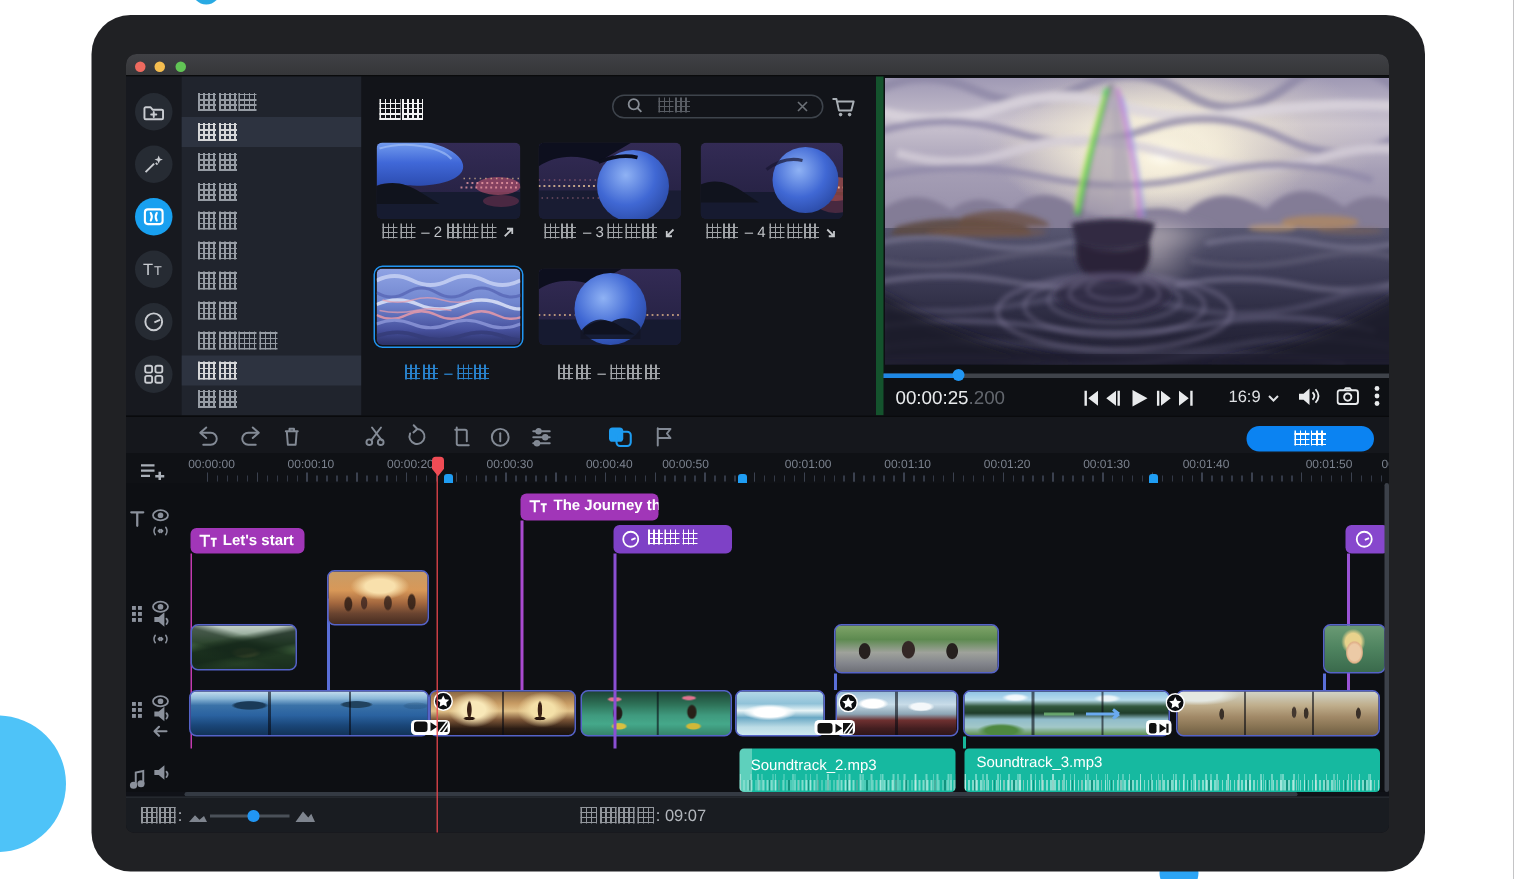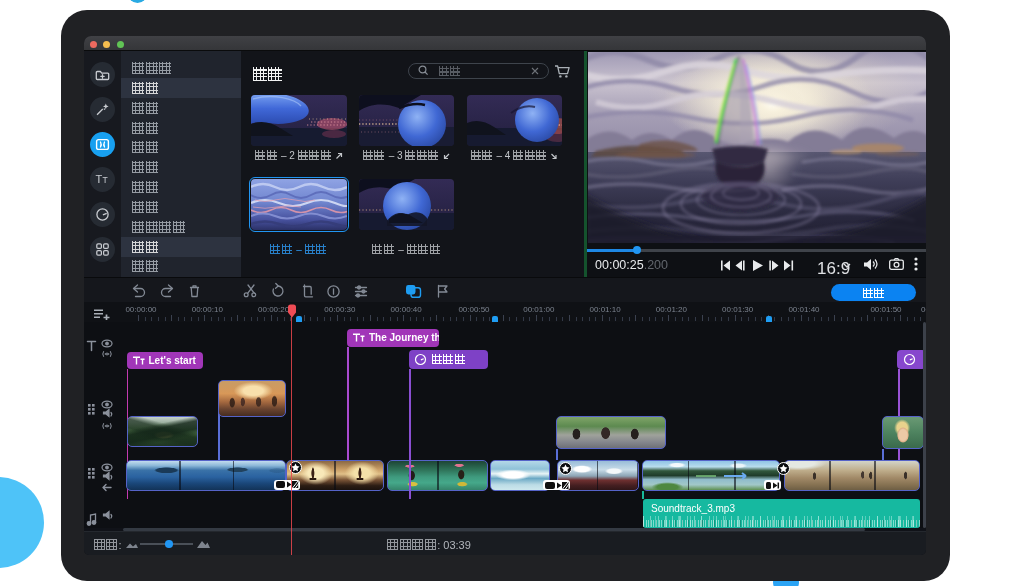--- a/index.html
+++ b/index.html
@@ -30,21 +30,21 @@
 .g12{width:12px;height:12px}
 .g13{width:13.5px;height:13.5px}
 .g10{width:10px;height:10px}
 
 #tpanel{left:157px;top:15px;width:343px;height:226px;background:#121419}
 #search{left:323.5px;top:27px;width:141px;height:15.5px;border:1px solid #3e444c;border-radius:8px;display:flex;align-items:center;color:#878d95}
 .thumb{width:95.5px;height:50.5px;border-radius:4px;overflow:hidden}
 .tlabel{height:12px;font-size:10px;color:#c3c6ca;text-align:center;line-height:12px;white-space:nowrap}
 .selth{outline:1.6px solid #2196f3;outline-offset:1.5px;border-radius:4px}
 
-#pv{left:500px;top:15px;width:342px;height:226px;background:#0e1014;border-left:3px solid #14532d}
+#pv{left:500px;top:15px;width:342px;height:226px;background:#0e1014;border-left:5px solid #14532d}
 
 #tool{left:0;top:241px;width:842px;height:25px;background:#15171c;border-top:1px solid #090a0c}
 #export{left:747px;top:6px;width:85px;height:17px;border-radius:8.5px;background:#0b83f2;color:#fff;text-align:center;line-height:17px}
 
 #ruler{left:0;top:266px;width:842px;height:20px;background:#0f1115}
 .rlab{top:2.5px;width:40px;margin-left:-20px;text-align:center;font-size:8px;color:#7b828e}
 
 #tracks{left:0;top:286px;width:842px;height:206px;background:#0d0f13}
 .vclip{border:1.5px solid #5563c8;border-radius:5px;overflow:hidden;background:#222}
 .tclip{border-radius:4px;color:#fff;font-size:10px;font-weight:bold;display:flex;align-items:center;overflow:hidden;white-space:nowrap}
@@ -356,21 +356,21 @@
     <div class="abs" style="left:8px;top:207px;font-size:12.5px;color:#e8eaec">00:00:25<span style="color:#62666d">.200</span></div>
     <svg class="abs" style="left:133px;top:208px" width="80" height="13">
       <g fill="#e8eaec">
           <path d="M1 1.5v10h1.6v-10z M10 1.5 3.5 6.5 10 11.5z"></path>
           <path d="M22 1.5 15.5 6.5 22 11.5z M23 1.5v10h1.6v-10z"></path>
           <path d="M33 1 43 6.5 33 12z"></path>
           <path d="M52 1.5 58.5 6.5 52 11.5z M50.9 1.5v10h-1.6v-10z"></path>
           <path d="M64 1.5 70.5 6.5 64 11.5z M71.5 1.5v10h1.6v-10z"></path>
         </g>
     </svg>
-    <div class="abs" style="left:230px;top:208px;font-size:17px;color:#dfe1e4">16:9</div>
+    <div class="abs" style="left:230px;top:208px;font-size:11px;color:#dfe1e4">16:9</div>
     <svg class="abs" style="left:256px;top:212px" width="8" height="6">
         <path d="M1 1l3 3 3-3" stroke="#dfe1e4" stroke-width="1.3" fill="none"></path>
       </svg>
     <svg class="abs" style="left:275px;top:206px" width="16" height="15">
         <path d="M2 5.5h3l4-3.5v11l-4-3.5H2z" fill="#e8eaec"></path>
         <path d="M11 4.5q2.5 2.5 0 5 M13 2.5q4 4.5 0 9" stroke="#e8eaec" stroke-width="1.2" fill="none"></path>
       </svg>
     <svg class="abs" style="left:302px;top:207px" width="15" height="12">
         <rect x=".7" y="2.2" width="13.6" height="9.1" rx="1.6" fill="none" stroke="#e8eaec" stroke-width="1.3"></rect>
         <path d="M5 2.2 6.2.7h2.6L10 2.2" fill="none" stroke="#e8eaec" stroke-width="1.2"></path>
@@ -422,21 +422,21 @@
         <g stroke="#aab0b8" stroke-width="1.5" fill="none">
           <path d="M1 2.2h9 M1 5.7h9 M1 9.2h6"></path>
           <path d="M13.5 6.5v6 M10.5 9.5h6" stroke-width="1.7"></path>
         </g>
       </svg>
     <div class="abs rlab" style="left:57px">00:00:00</div>
     <div class="abs rlab" style="left:123.3px">00:00:10</div>
     <div class="abs rlab" style="left:189.6px">00:00:20</div>
     <div class="abs rlab" style="left:255.9px">00:00:30</div>
     <div class="abs rlab" style="left:322.2px">00:00:40</div>
-    <div class="abs rlab" style="left:390px">00:00:50</div>
+    <div class="abs rlab" style="left:373px">00:00:50</div>
     <div class="abs rlab" style="left:454.8px">00:01:00</div>
     <div class="abs rlab" style="left:521.1px">00:01:10</div>
     <div class="abs rlab" style="left:587.4px">00:01:20</div>
     <div class="abs rlab" style="left:653.7px">00:01:30</div>
     <div class="abs rlab" style="left:720px">00:01:40</div>
     <div class="abs rlab" style="left:802px">00:01:50</div>
     <div class="abs rlab" style="left:852.6px">00:02:00</div>
     <div class="abs" style="left:54px;top:14.5px;width:788px;height:4px;background:repeating-linear-gradient(90deg,#333947 0 1px,transparent 1px 6.63px)"></div>
     <div class="abs" style="left:54px;top:12.5px;width:788px;height:6px;background:repeating-linear-gradient(90deg,#3b414f 0 1px,transparent 1px 33.15px)"></div>
   </div>
@@ -629,34 +629,38 @@
       <svg width="8" height="9" style="margin-left:1px">
           <path d="M1 1.5 5.5 4.5 1 7.5z" fill="#111"></path>
           <path d="M6.3 1.5v6" stroke="#111" stroke-width="1.5"></path>
         </svg>
     </div>
     <svg class="abs" style="left:692.5px;top:139.5px" width="13" height="13">
         <circle cx="6.5" cy="6.5" r="6" fill="#0b0d10" stroke="#fff" stroke-width="1"></circle>
         <path d="M6.5 2.6l1.2 2.5 2.8.4-2 1.9.5 2.8-2.5-1.3-2.5 1.3.5-2.8-2-1.9 2.8-.4z" fill="#fff"></path>
       </svg>
 
+    <div class="abs aclip" style="left:408.5px;top:176.5px;width:144.5px;height:29px;background:linear-gradient(90deg,#5ed0bc 0 8px,#16b9a0 8px)">
+        <div style="margin:6px 0 0 8px">Soundtrack_2.mp3</div>
+        <div class="wave"></div>
+      </div>
     <div class="abs aclip" style="left:559px;top:176.5px;width:277px;height:29px">
         <div style="margin:4px 0 0 8px">Soundtrack_3.mp3</div>
         <div class="wave"></div>
       </div>
 
     <div class="abs" style="left:838.5px;top:0;width:3.5px;height:206px;background:#3c414a;border-radius:2px"></div>
   </div>
   <div class="abs" style="left:39px;top:491.5px;width:742px;height:3.5px;background:#343a43;border-radius:2px"></div>
 
   <div class="abs" id="bbar">
     <div class="abs" style="left:9.5px;top:6px"><i class="g g11"></i><i class="g g11"></i><span style="vertical-align:middle">:</span></div>
     <svg class="abs" style="left:41px;top:7.5px" width="14" height="9">
         <path d="M1 8 L5 3.5 8 6.5 11 4 13 8 Z" fill="#7e848e"></path>
       </svg>
     <div class="abs" style="left:56px;top:11px;width:53px;height:1.5px;background:#4a5058"></div>
     <div class="abs" style="left:81px;top:8px;width:7.5px;height:7.5px;border-radius:50%;background:#2196f3"></div>
     <svg class="abs" style="left:112px;top:6px" width="15" height="11">
         <path d="M1 10 L6 3 9.5 7 11.5 4.5 14 10 Z" fill="#7e848e"></path>
       </svg>
-    <div class="abs" style="left:270px;top:6px;width:150px;text-align:center"><i class="g g11"></i><i class="g g11"></i><i class="g g11"></i><i class="g g11"></i><span style="vertical-align:middle">: 03:39</span></div>
+    <div class="abs" style="left:270px;top:6px;width:150px;text-align:center"><i class="g g11"></i><i class="g g11"></i><i class="g g11"></i><i class="g g11"></i><span style="vertical-align:middle">: 09:07</span></div>
   </div>
 </div>
 
 </body></html>

